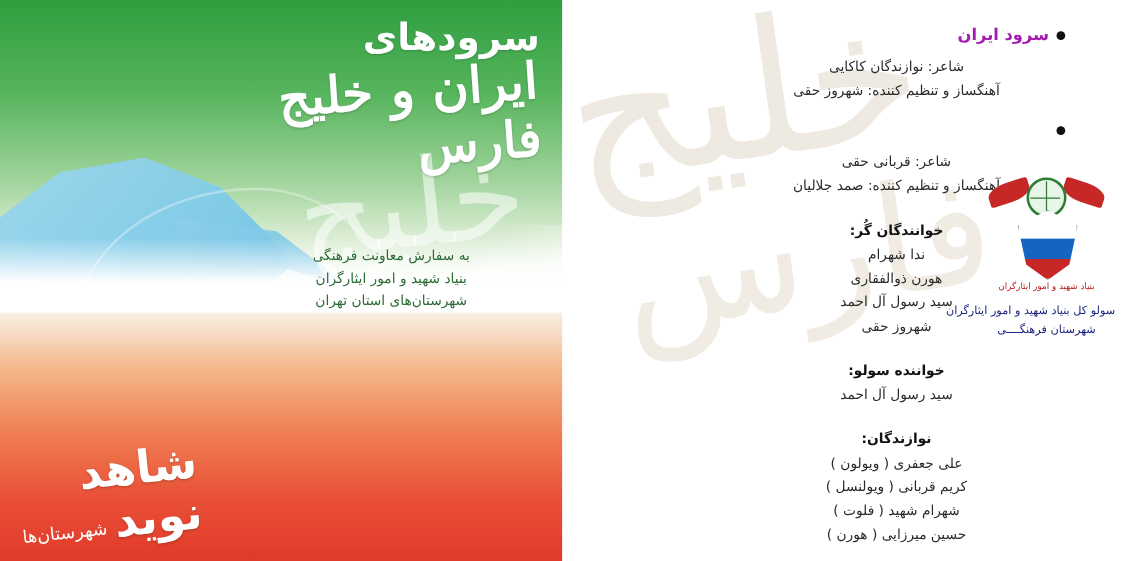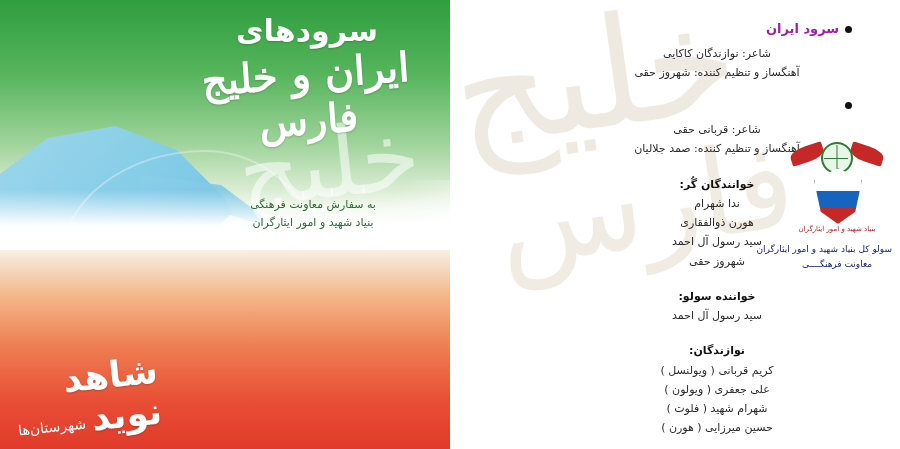--- a/index.html
+++ b/index.html
@@ -95,21 +95,21 @@
     border-radius: 55% 45% 40% 60% / 50% 55% 45% 50%;
     opacity: 0.6;
   }
 
   
   .cover-title-block {
     position: absolute;
     right: 18px;
     top: 14px;
     width: 250px;
-    text-align: center;
+    text-align: right;
     color: #ffffff;
     text-shadow: 0 1px 2px rgba(0,0,0,0.18);
   }
   .cover-title-1 {
     font-size: 30px;
     font-weight: bold;
     line-height: 1.1;
     letter-spacing: 1px;
   }
   .cover-title-2 {
@@ -325,20 +325,21 @@
     <div class="cover-watermark">خلیج</div>
 
     <div class="cover-title-block">
       <div class="cover-title-1">سرودهای</div>
       <div class="cover-title-2">ایران و خلیج فارس</div>
     </div>
 
     <div class="cover-credits">
       <div>به سفارش معاونت فرهنگی</div>
       <div>بنیاد شهید و امور ایثارگران</div>
+      <div>شهرستان‌های استان تهران</div>
     </div>
 
     <div class="cover-logo">
       <div class="lg-big">شاهد نوید</div>
       <div class="lg-small">شهرستان‌ها</div>
     </div>
   </div>
 
   <div class="notes">
     <div class="notes-watermark">
@@ -377,37 +378,37 @@
       <div class="blk">
         <div class="role">خواننده سولو:</div>
         <div class="list">
           <div>سید رسول آل احمد</div>
         </div>
       </div>
 
       <div class="blk">
         <div class="role">نوازندگان:</div>
         <div class="list">
+          <div>علی جعفری ( ویولون )</div>
           <div>کریم قربانی ( ویولنسل )</div>
-          <div>علی جعفری ( ویولون )</div>
           <div>شهرام شهید ( فلوت )</div>
           <div>حسین میرزایی ( هورن )</div>
         </div>
       </div>
 
     </div>
 
     <div class="emblem">
       <div class="emblem-mark">
         <div class="em-wing-l"></div>
         <div class="em-wing-r"></div>
         <div class="em-globe"></div>
         <div class="em-body"></div>
         <div class="em-text">بنیاد شهید و امور ایثارگران</div>
       </div>
       <div class="emblem-caption">
         <div>سولو کل بنیاد شهید و امور ایثارگران</div>
-        <div>معاونت فرهنگــــی</div>
+        <div>شهرستان فرهنگــــی</div>
       </div>
     </div>
   </div>
 
 </div>
 
 </body></html>

